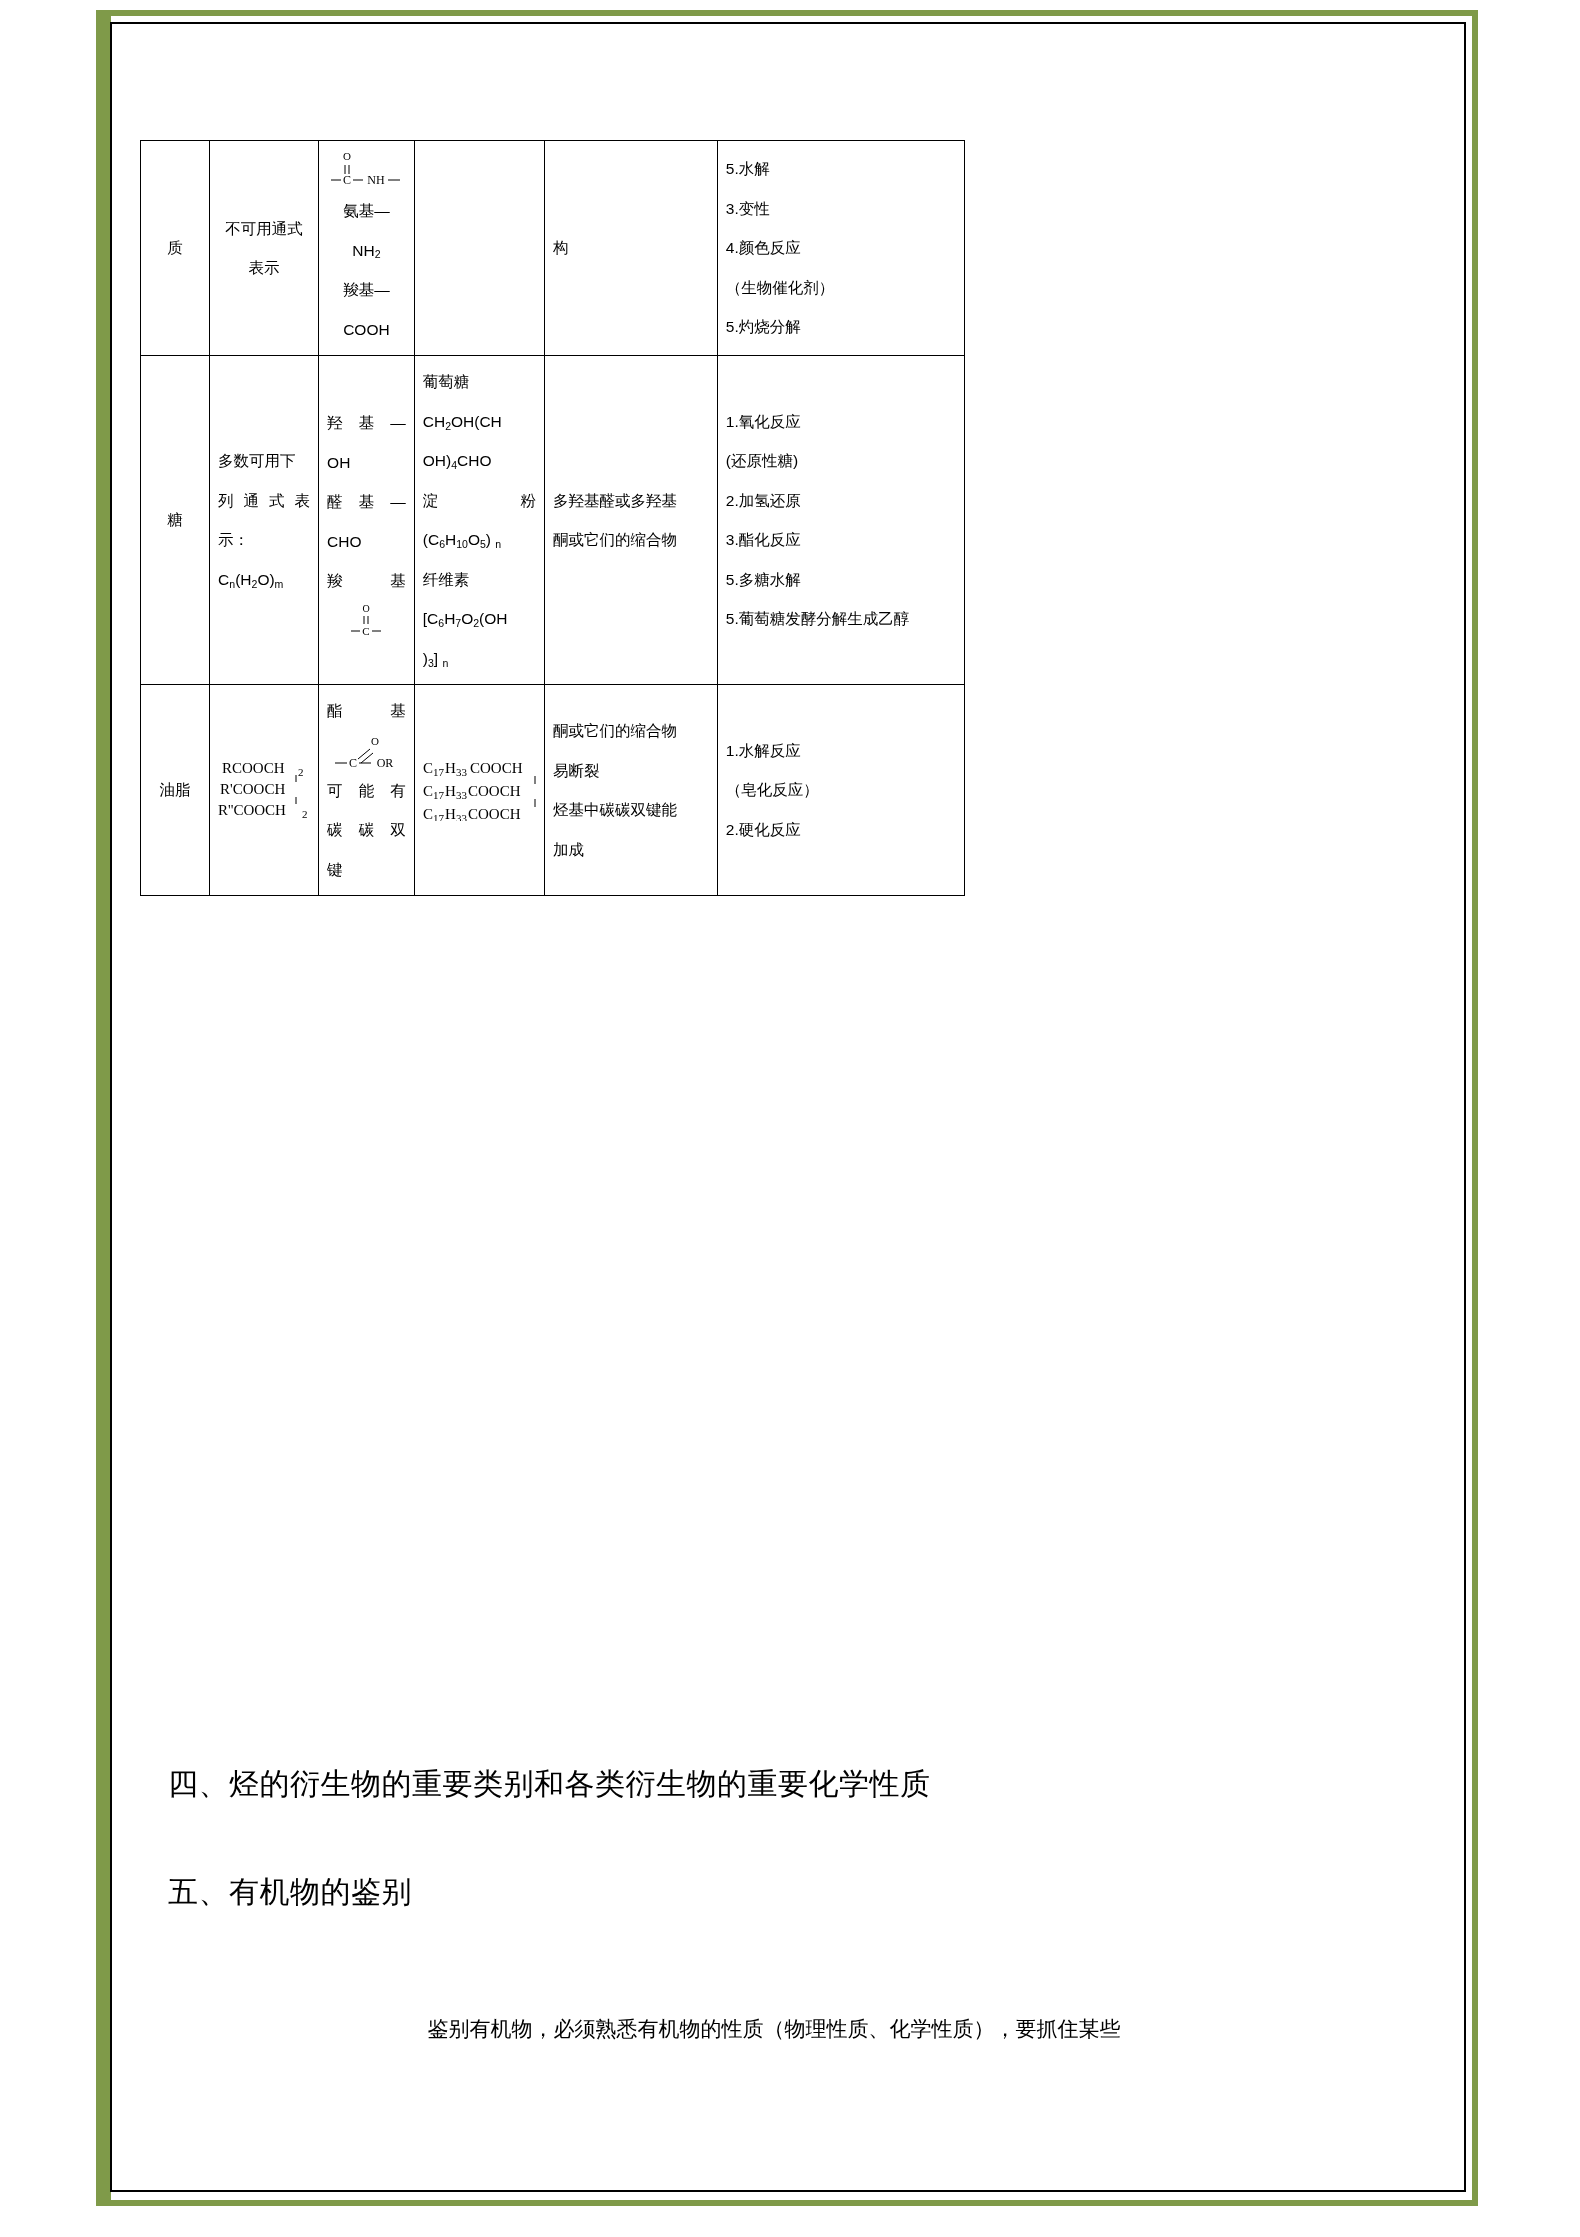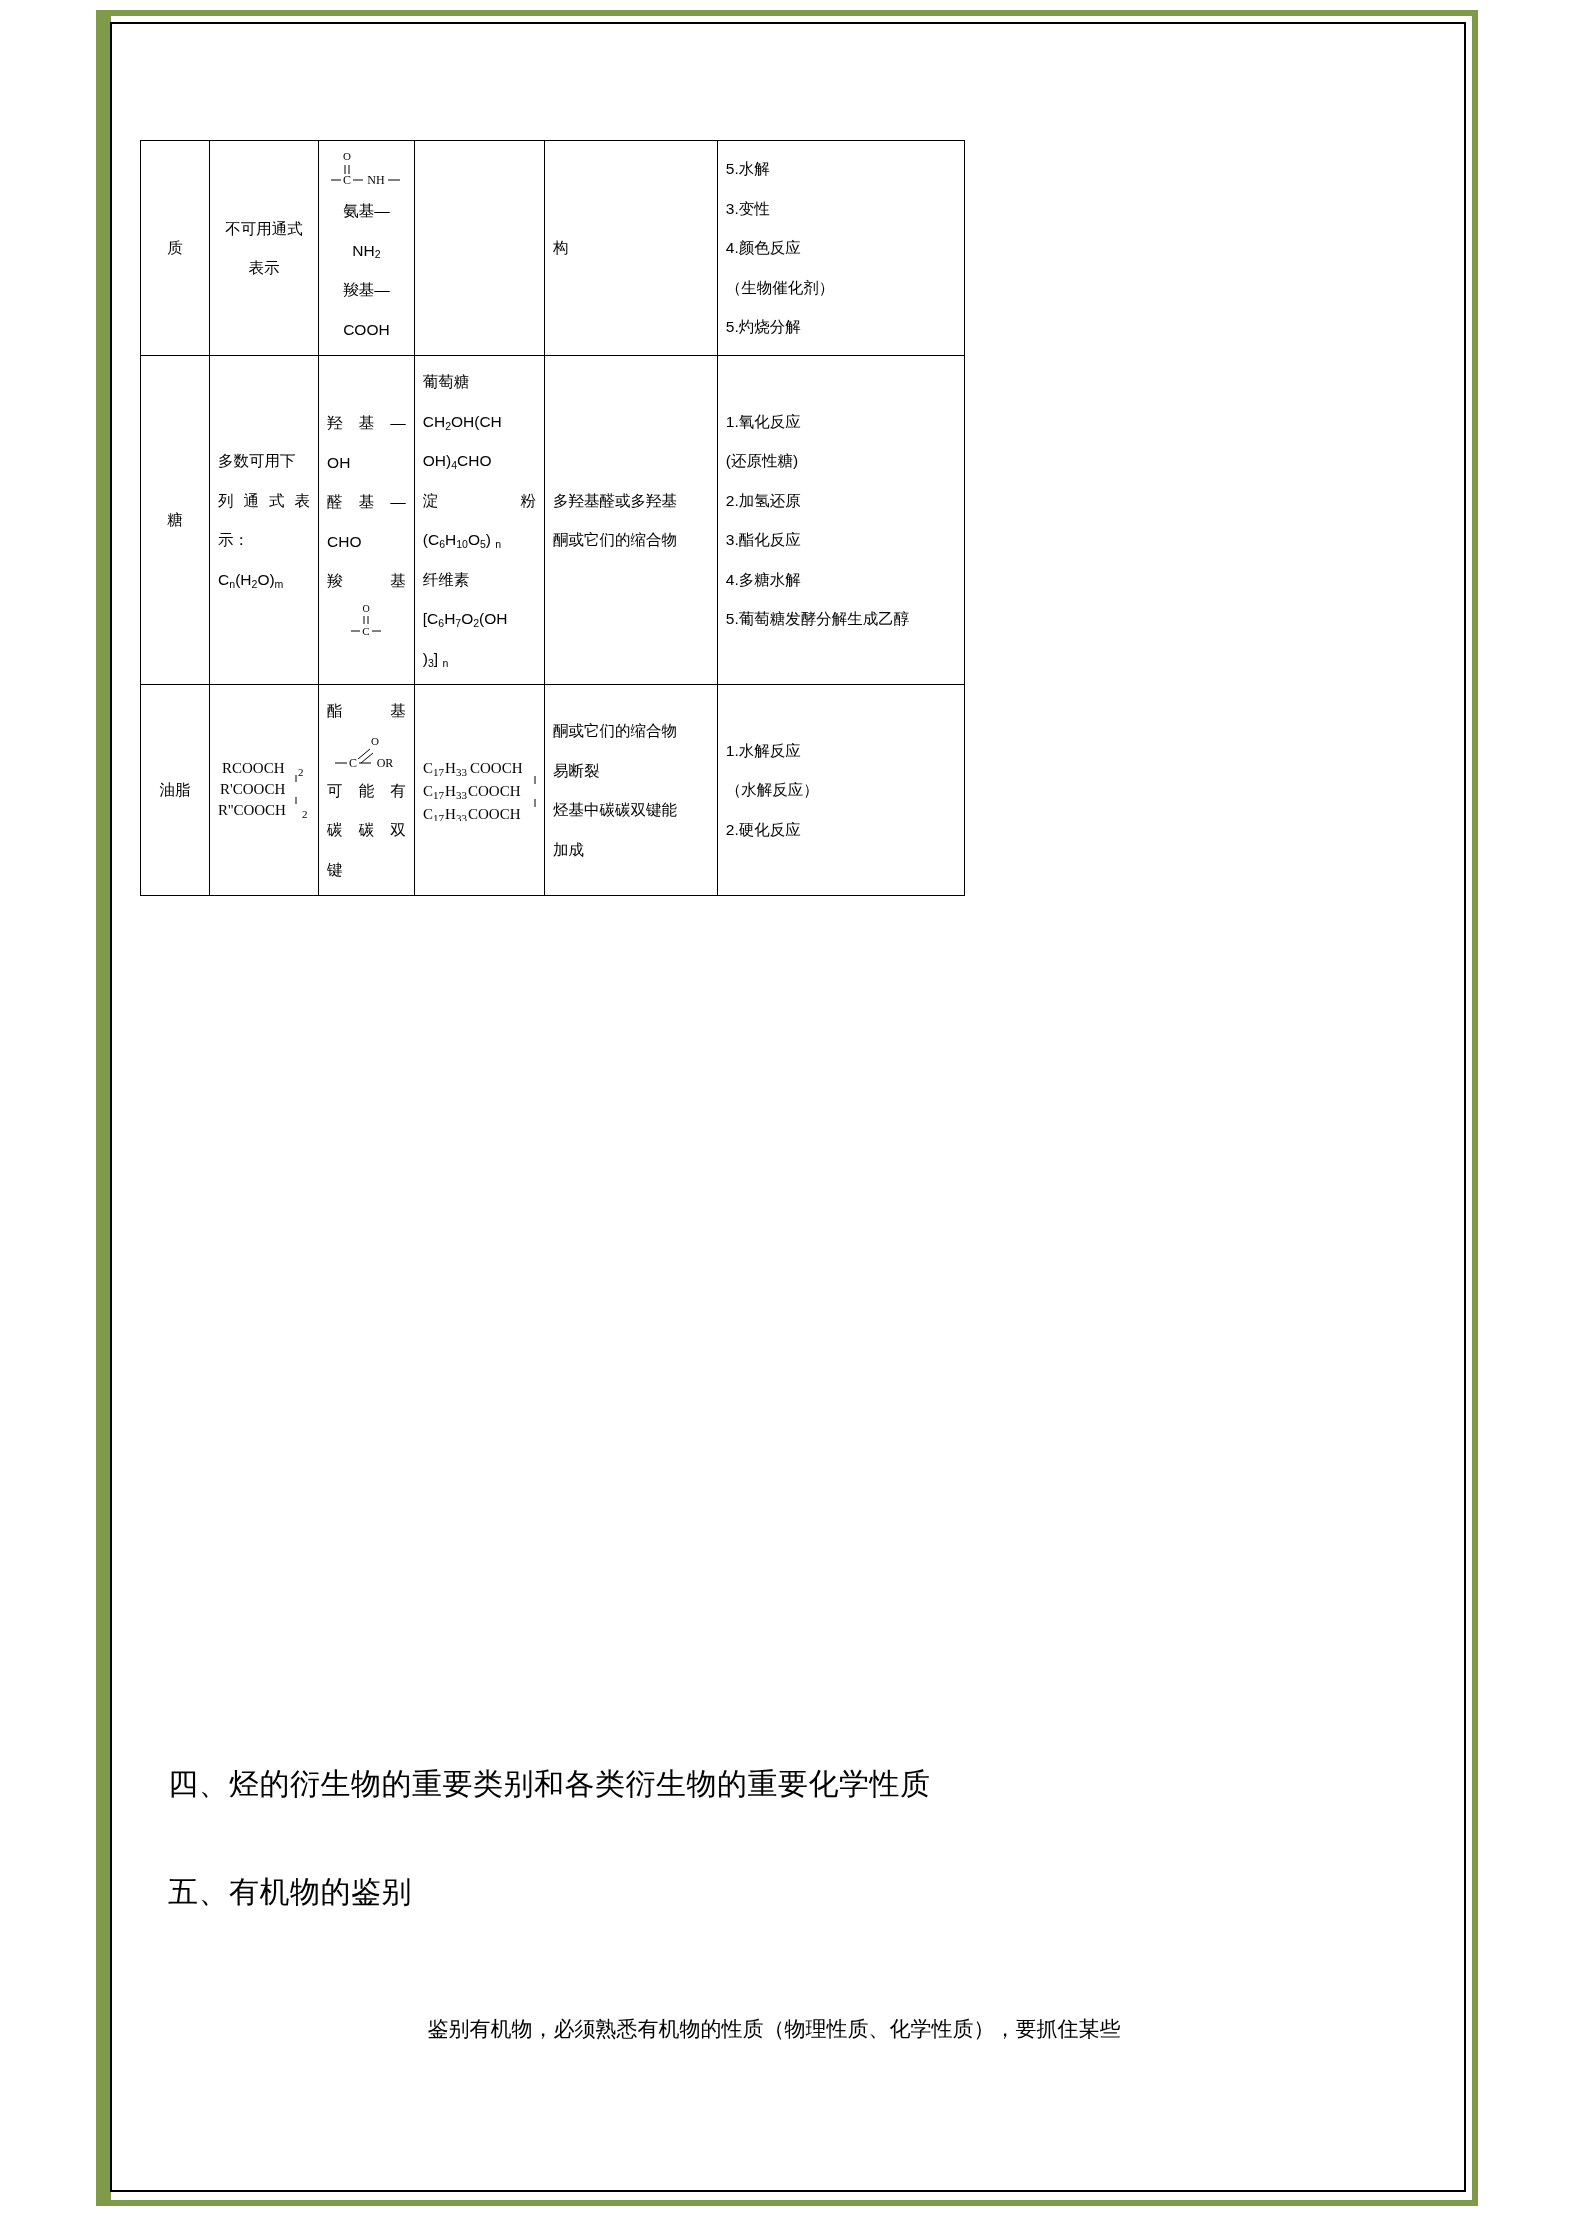--- a/index.html
+++ b/index.html
@@ -215,21 +215,21 @@
         <td class="col-struct cell-lines">
           <div>多羟基醛或多羟基</div>
           <div>酮或它们的缩合物</div>
         </td>
 
         <td class="col-props cell-lines">
           <div>1.氧化反应</div>
           <div>(还原性糖)</div>
           <div>2.加氢还原</div>
           <div>3.酯化反应</div>
-          <div>4.多糖水解</div>
+          <div>5.多糖水解</div>
           <div>5.葡萄糖发酵分解生成乙醇</div>
         </td>
       </tr>
 
       <tr>
         <td class="col-name center">
           <span>油脂</span>
         </td>
 
         <td class="col-formula center">
@@ -293,21 +293,21 @@
 
         <td class="col-struct cell-lines">
           <div>酮或它们的缩合物</div>
           <div>易断裂</div>
           <div>烃基中碳碳双键能</div>
           <div>加成</div>
         </td>
 
         <td class="col-props cell-lines">
           <div>1.水解反应</div>
-          <div>（水解反应）</div>
+          <div>（皂化反应）</div>
           <div>2.硬化反应</div>
         </td>
       </tr>
 
     </tbody>
   </table>
 
   <div class="heading" id="heading-four">四、烃的衍生物的重要类别和各类衍生物的重要化学性质</div>
 
   <div class="heading" id="heading-five">五、有机物的鉴别</div>

